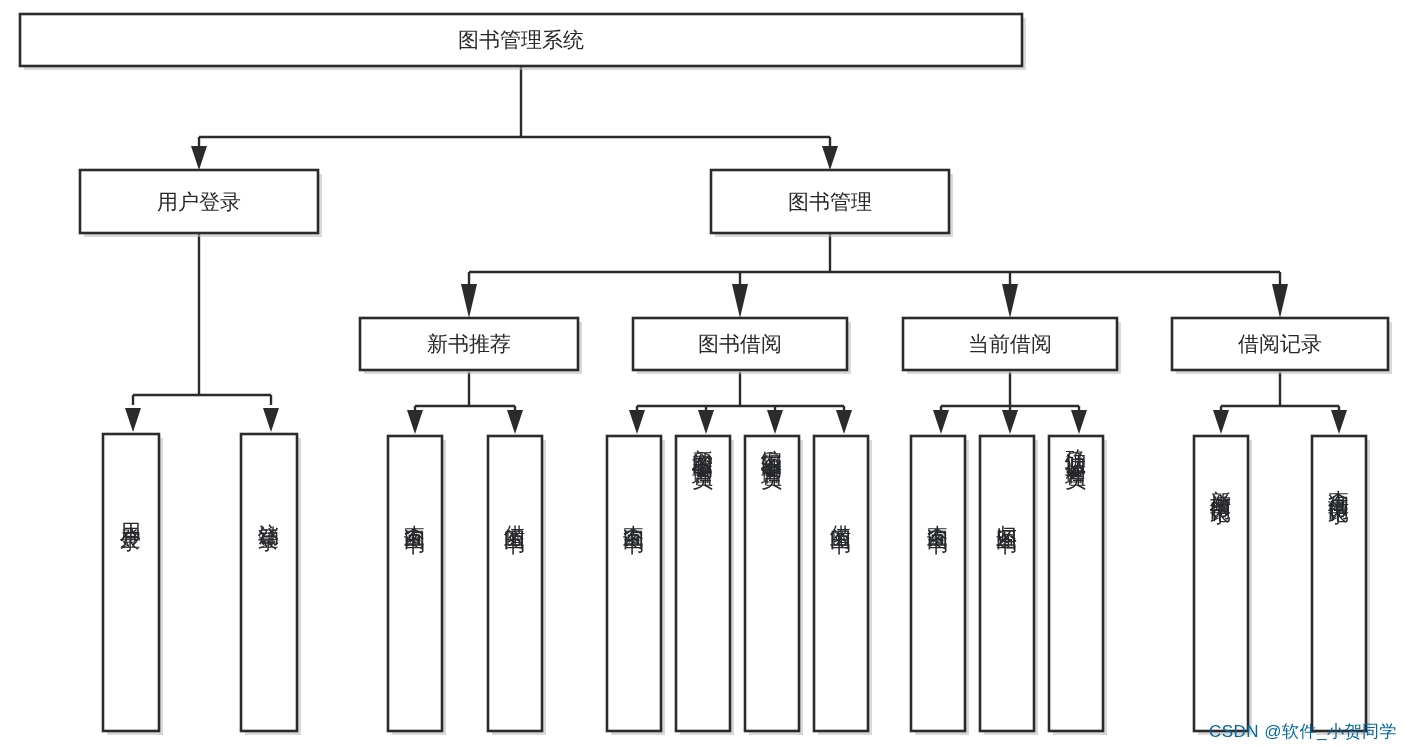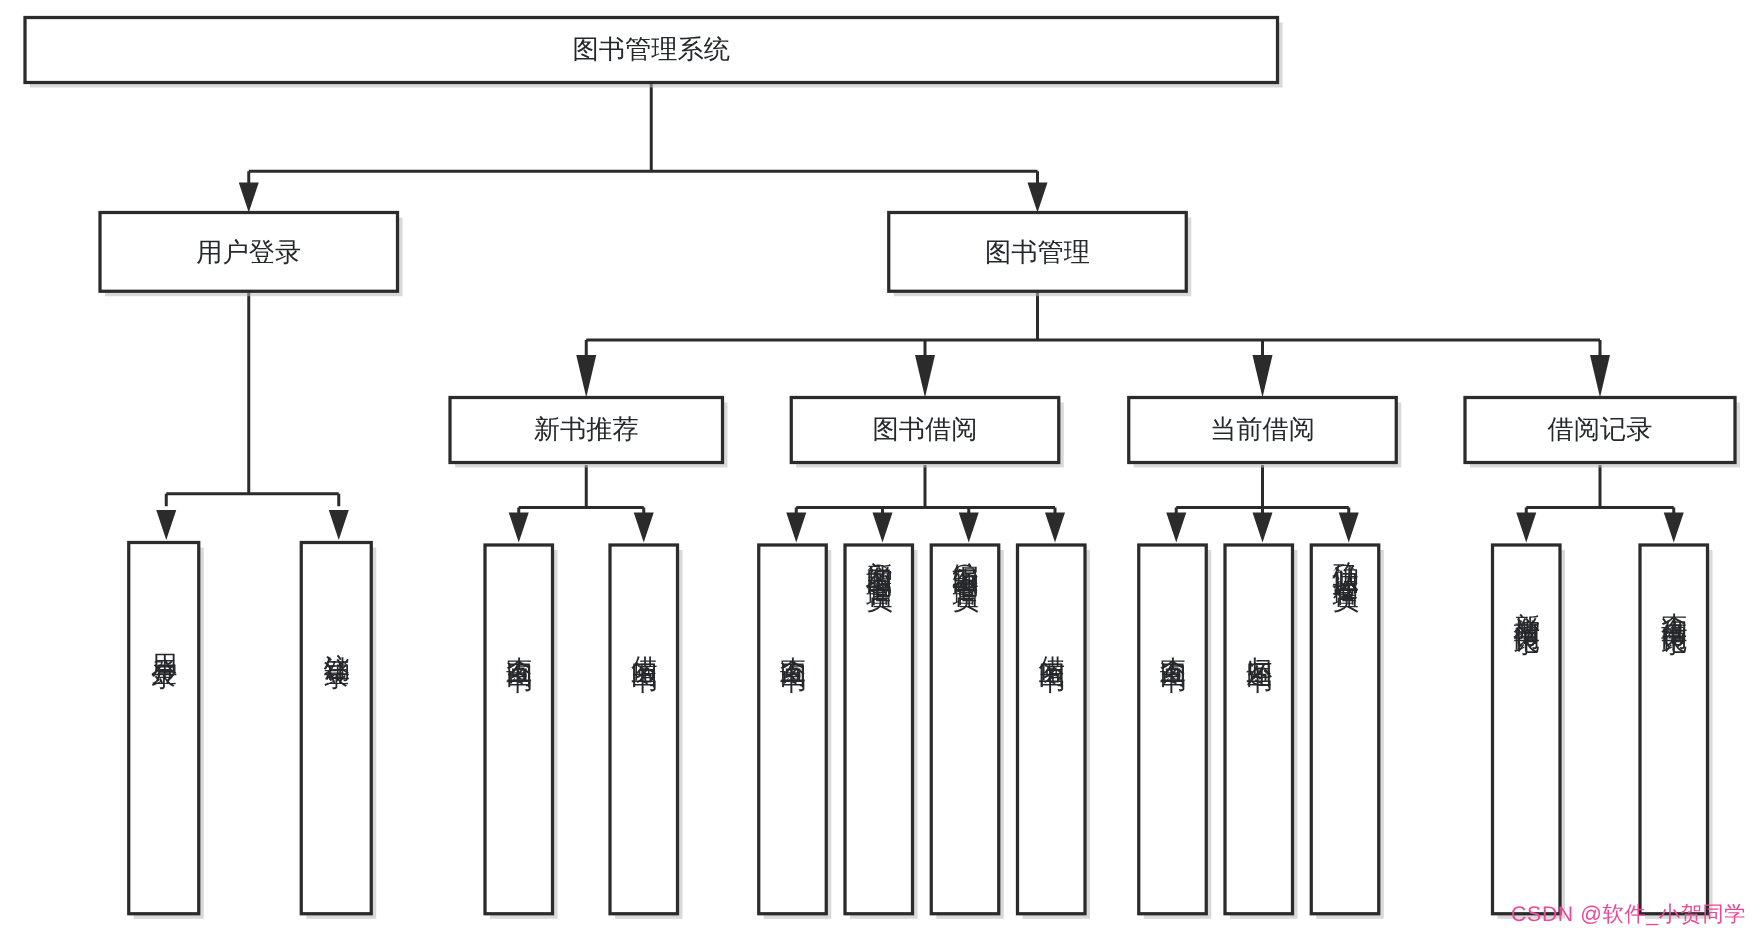--- a/index.html
+++ b/index.html
@@ -18,21 +18,21 @@
     font-family:"Liberation Sans","DejaVu Sans",sans-serif;
     fill:#26282b;font-size:21px;text-anchor:middle;
     writing-mode:vertical-rl;glyph-orientation-vertical:0;
     letter-spacing:3px;
   }
   .edge{stroke:#2b2b2b;stroke-width:2.4;fill:none;}
   .arrow-head{fill:#2b2b2b;stroke:none;}
   .watermark{
     position:absolute;right:8px;bottom:4px;
     font-family:"Liberation Sans","DejaVu Sans",sans-serif;
-    font-size:17px;color:#ec4899;letter-spacing:.5px;white-space:nowrap;
+    font-size:17px;color:#0369a1;letter-spacing:.5px;white-space:nowrap;
     user-select:none;
   }
 </style>
 </head>
 <body>
 
 <svg id="diagram" viewBox="0 0 1405 747">
 
   <g>
 

